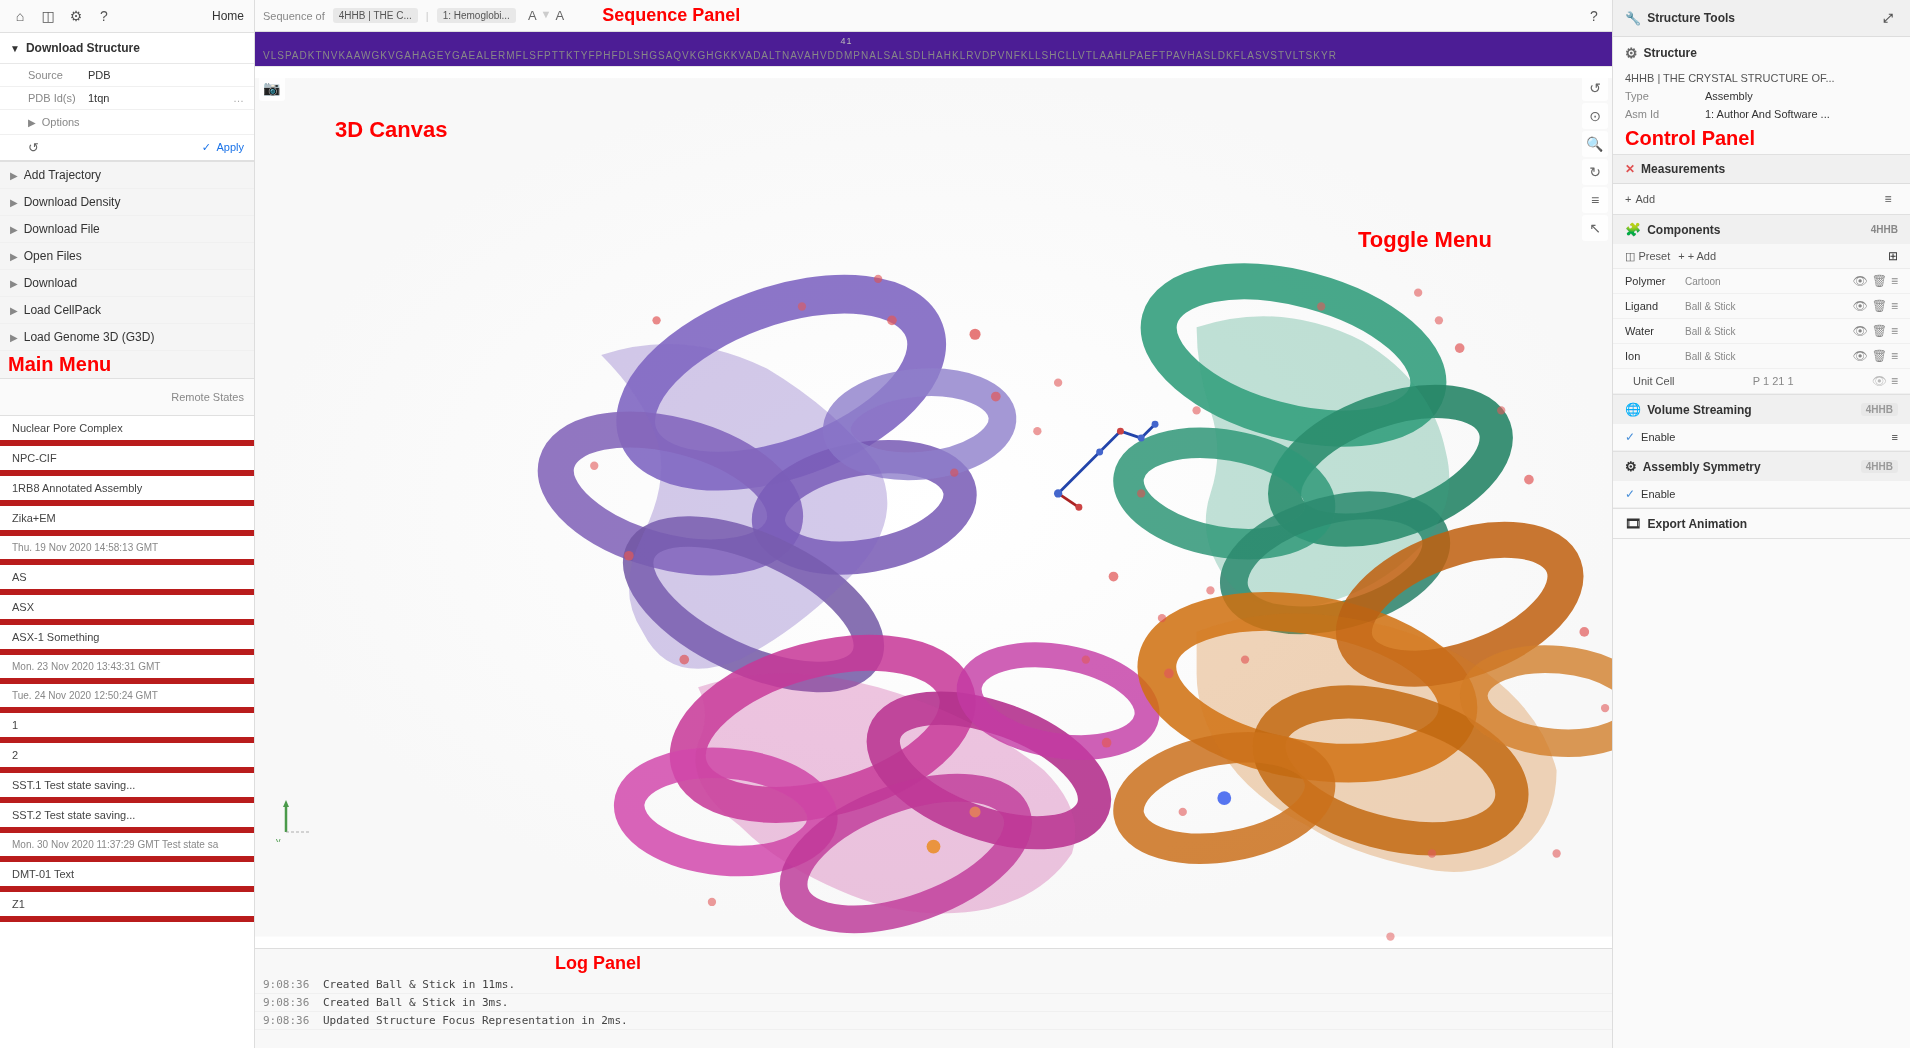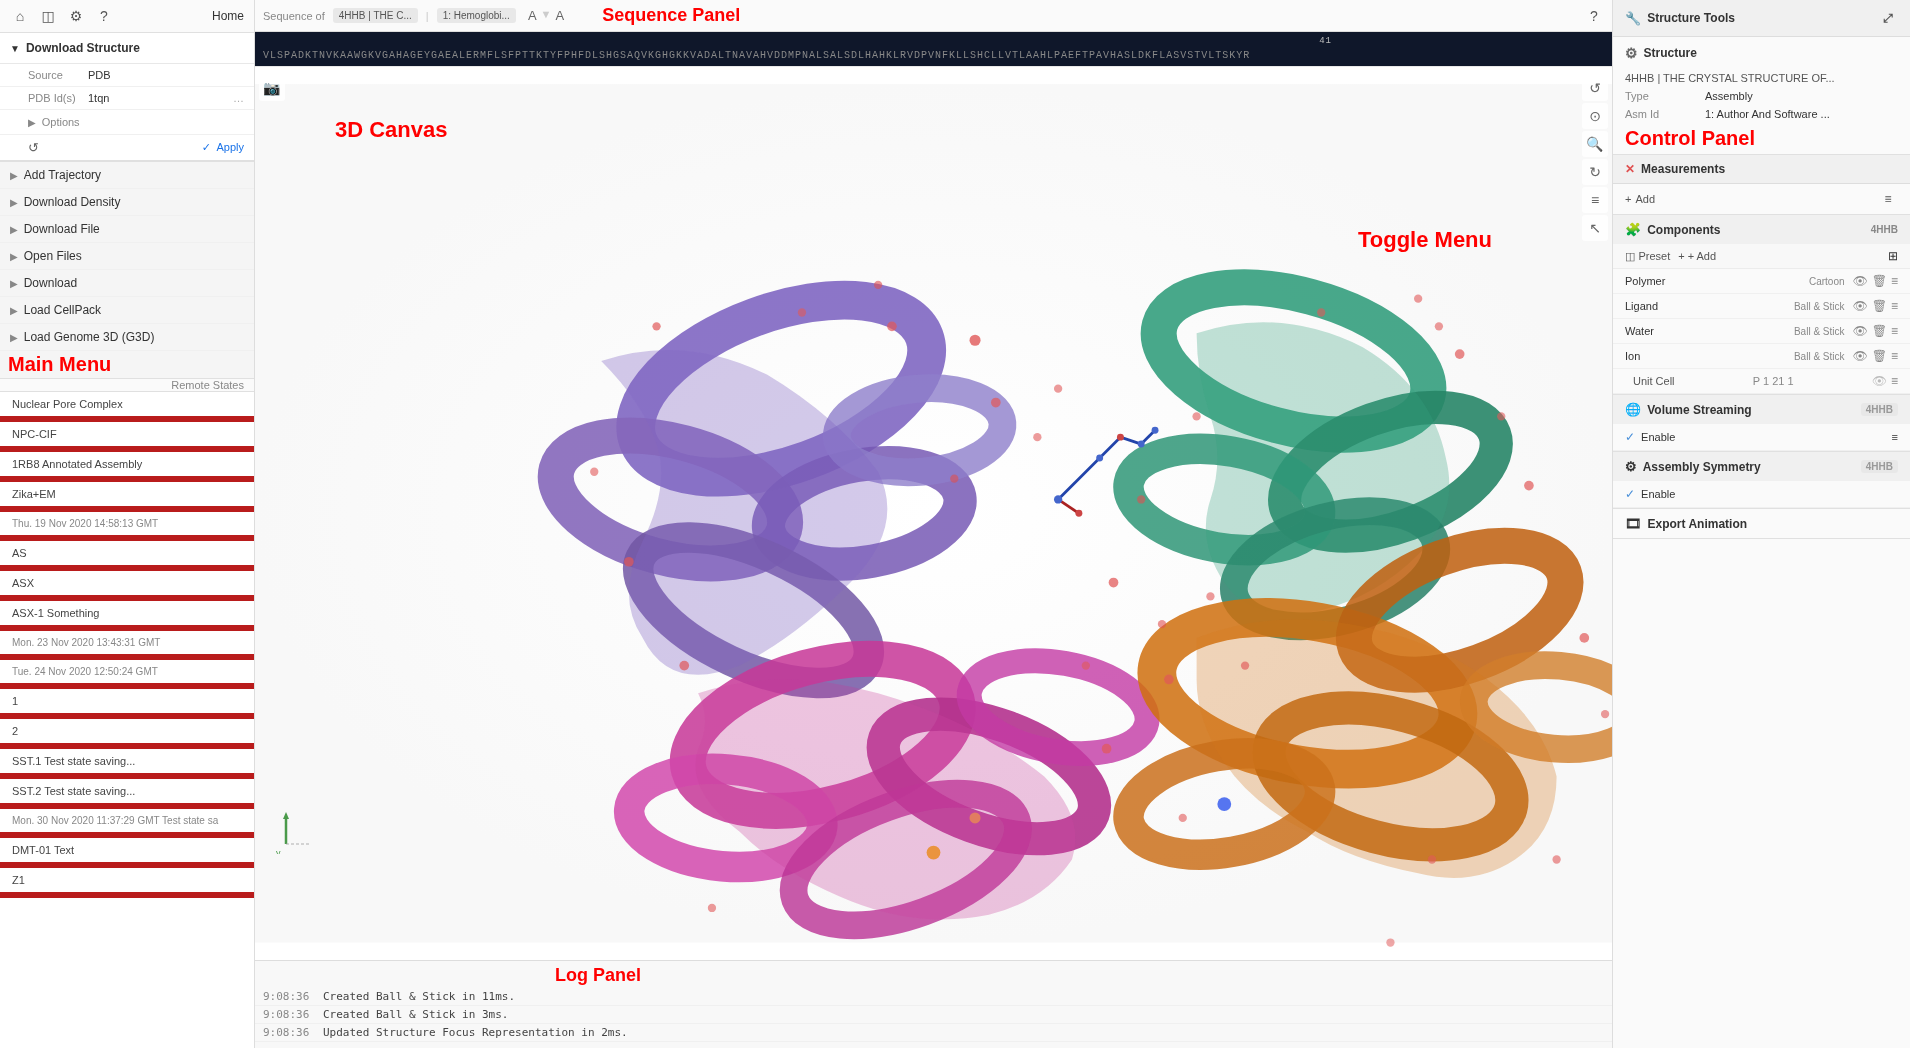--- a/index.html
+++ b/index.html
@@ -71,21 +71,21 @@
     .apply-checkmark { color: #1a73e8; margin-right: 3px; }
 
     .menu-item {
       display: flex; align-items: center; padding: 6px 10px; cursor: pointer; font-size: 12px; color: #333;
       border-bottom: 1px solid #f0f0f0;
     }
     .menu-item .caret { margin-right: 6px; font-size: 10px; color: #888; }
 
     .remote-states-header {
       display: flex; align-items: center; justify-content: flex-end;
-      padding: 0 10px; font-size: 11px; color: #888;
+      padding: 12px 10px; font-size: 11px; color: #888;
       border-top: 1px solid #e0e0e0;
       border-bottom: 1px solid #e0e0e0;
       background: #fafafa;
     }
 
     .states-list {
       flex: 1; overflow-y: auto; background: #fff;
     }
     .state-item {
       padding: 6px 12px; font-size: 11px; color: #444; cursor: pointer;
@@ -126,21 +126,21 @@
       cursor: pointer; color: #666; font-size: 14px; border-radius: 3px; background: rgba(255,255,255,0.8);
     }
 
     
     .canvas-right-toolbar {
       position: absolute; right: 4px; top: 8px; display: flex; flex-direction: column; gap: 2px; z-index: 10;
     }
 
     
     .log-panel {
-      height: 88px; background: #f8f8f8; border-top: 1px solid #ddd; overflow-y: auto; padding: 4px 0;
+      height: 100px; background: #f8f8f8; border-top: 1px solid #ddd; overflow-y: auto; padding: 4px 0;
     }
     .log-entry {
       display: flex; padding: 2px 8px; font-size: 11px; font-family: monospace;
       border-bottom: 1px solid #f0f0f0;
       align-items: center;
     }
     .log-time { color: #888; min-width: 60px; }
     .log-msg { color: #444; }
 
     
@@ -196,21 +196,21 @@
       border-bottom: 1px solid #ececec; background: #f8f8f8;
     }
     .preset-btn { font-size: 11px; color: #555; cursor: pointer; display: flex; align-items: center; gap: 3px; }
     .add-btn { font-size: 11px; color: #555; cursor: pointer; display: flex; align-items: center; gap: 3px; }
 
     .component-row {
       display: flex; align-items: center; padding: 5px 12px; border-bottom: 1px solid #f0f0f0;
       font-size: 11px;
     }
     .comp-name { min-width: 60px; color: #333; font-weight: 500; }
-    .comp-type { flex: 1; text-align: right; color: #888; font-size: 10px; margin-right: 8px; }
+    .comp-type { flex: 1; color: #888; font-size: 10px; margin-right: 8px; }
     .comp-actions { display: flex; gap: 4px; align-items: center; }
     .comp-action-btn { cursor: pointer; color: #888; font-size: 12px; }
 
     .unit-cell-row {
       display: flex; align-items: center; padding: 5px 12px; border-bottom: 1px solid #f0f0f0;
       font-size: 11px; justify-content: space-between;
     }
     .unit-cell-label { color: #555; margin-left: 8px; }
     .unit-cell-value { color: #888; }
     .unit-cell-actions { display: flex; gap: 4px; }
@@ -377,21 +377,21 @@
       <span style="color:#ccc">▼</span>
       <span class="seq-ctrl-btn">A</span>
     </span>
 
     <span style="font-size:18px; font-weight:800; color:red; margin-left:30px;">Sequence Panel</span>
     <div class="seq-right">
       <div class="icon-btn">?</div>
     </div>
   </div>
 
-  <div style="background:#0f172a; padding:2px 8px 2px 8px; border-bottom:1px solid #e8e8e8; font-family:Liberation Mono, monospace; font-size:10px; line-height:1.6; overflow:hidden;">
+  <div style="background:#4c1d95; padding:2px 8px 2px 8px; border-bottom:1px solid #e8e8e8; font-family:Liberation Sans, sans-serif; font-size:10px; line-height:1.6; overflow:hidden;">
     <div style="color:#bbb; letter-spacing:1px; font-size:9px;">
       &nbsp;&nbsp;&nbsp;&nbsp;&nbsp;&nbsp;&nbsp;&nbsp;&nbsp;&nbsp;&nbsp;&nbsp;&nbsp;&nbsp;&nbsp;&nbsp;&nbsp;&nbsp;&nbsp;&nbsp;&nbsp;&nbsp;&nbsp;&nbsp;&nbsp;&nbsp;&nbsp;&nbsp;&nbsp;&nbsp;&nbsp;&nbsp;&nbsp;&nbsp;&nbsp;&nbsp;&nbsp;&nbsp;&nbsp;&nbsp;&nbsp;&nbsp;&nbsp;&nbsp;&nbsp;&nbsp;&nbsp;&nbsp;&nbsp;&nbsp;&nbsp;&nbsp;&nbsp;&nbsp;&nbsp;&nbsp;&nbsp;&nbsp;&nbsp;&nbsp;&nbsp;&nbsp;&nbsp;&nbsp;&nbsp;&nbsp;&nbsp;&nbsp;&nbsp;&nbsp;&nbsp;&nbsp;&nbsp;&nbsp;&nbsp;&nbsp;&nbsp;&nbsp;&nbsp;&nbsp;&nbsp;&nbsp;&nbsp;&nbsp;&nbsp;&nbsp;&nbsp;&nbsp;&nbsp;&nbsp;&nbsp;&nbsp;&nbsp;&nbsp;&nbsp;&nbsp;&nbsp;&nbsp;&nbsp;&nbsp;&nbsp;&nbsp;&nbsp;&nbsp;&nbsp;&nbsp;&nbsp;&nbsp;&nbsp;&nbsp;&nbsp;&nbsp;&nbsp;&nbsp;&nbsp;&nbsp;&nbsp;&nbsp;&nbsp;&nbsp;&nbsp;&nbsp;&nbsp;&nbsp;&nbsp;&nbsp;&nbsp;&nbsp;&nbsp;&nbsp;&nbsp;&nbsp;&nbsp;&nbsp;&nbsp;&nbsp;&nbsp;&nbsp;&nbsp;&nbsp;&nbsp;&nbsp;&nbsp;&nbsp;&nbsp;&nbsp;&nbsp;&nbsp;&nbsp;&nbsp;&nbsp;&nbsp;&nbsp;&nbsp;&nbsp;&nbsp;&nbsp;&nbsp;&nbsp;&nbsp;&nbsp;&nbsp;&nbsp;&nbsp;&nbsp;41
     </div>
     <div style="color:#888; letter-spacing:1px;">VLSPADKTNVKAAWGKVGAHAGEYGAEALERMFLSFPTTKTYFPHFDLSHGSAQVKGHGKKVADALTNAVAHVDDMPNALSALSDLHAHKLRVDPVNFKLLSHCLLVTLAAHLPAEFTPAVHASLDKFLASVSTVLTSKYR</div>
   </div>
 
   <div class="canvas-area">
     
     <div style="position:absolute; top:50px; left:80px; font-size:22px; font-weight:800; color:red; z-index:20; pointer-events:none;">3D Canvas</div>
 

